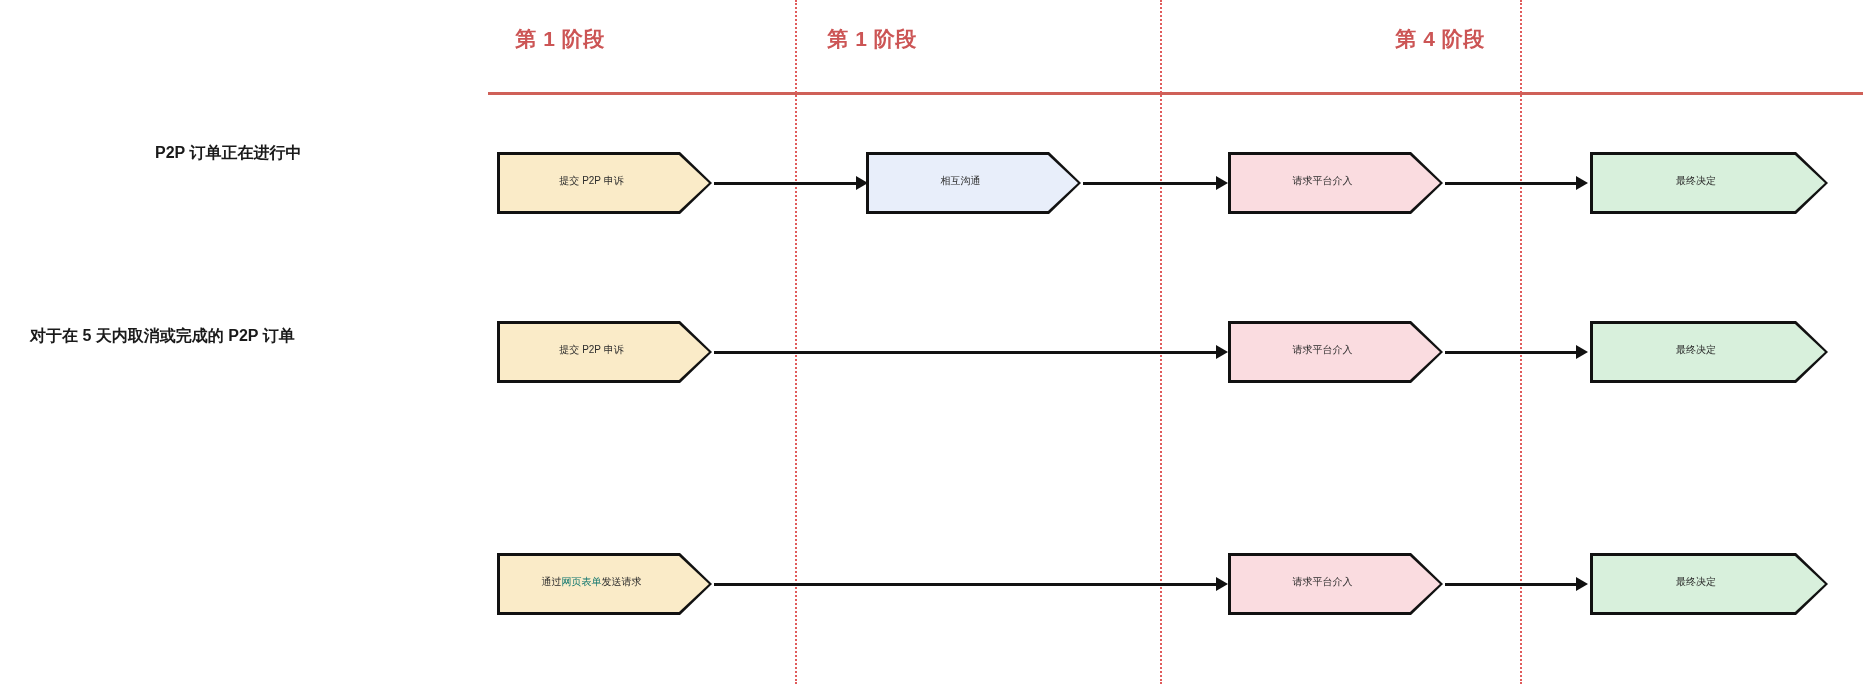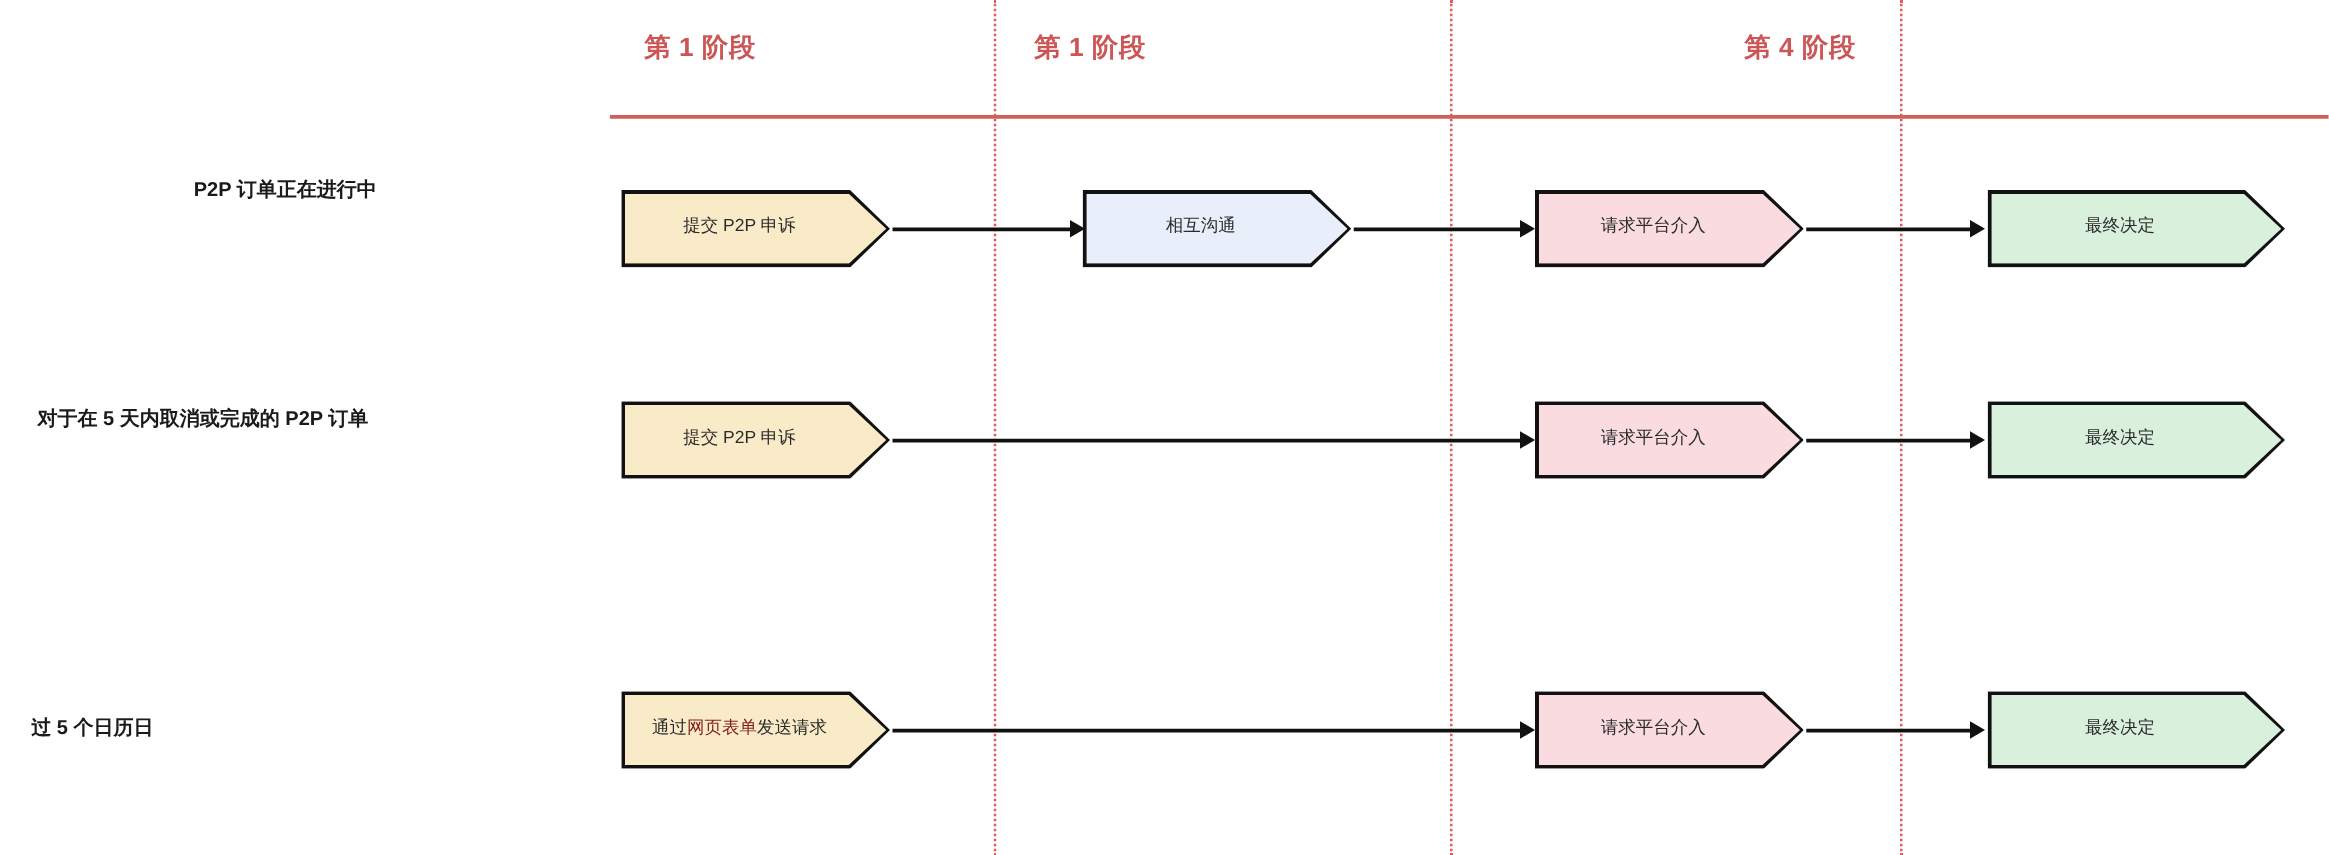--- a/index.html
+++ b/index.html
@@ -34,24 +34,24 @@
     clip-path:polygon(0 0, calc(100% - 32px) 0, 100% 50%, calc(100% - 32px) 100%, 0 100%);
     background:#111111;
   }
   .chev-fill{
     position:absolute;left:3px;top:3px;right:3px;bottom:3px;
     clip-path:polygon(0 0, calc(100% - 30px) 0, 100% 50%, calc(100% - 30px) 100%, 0 100%);
   }
   .chev-text{
     position:absolute;height:58px;
     display:flex;align-items:center;justify-content:center;
-    font-size:14px;color:#2b2b2b;white-space:nowrap;
+    font-size:10px;color:#2b2b2b;white-space:nowrap;
     padding-right:26px;box-sizing:border-box;
   }
-  .chev-text .link{color:#7f1d1d;}
+  .chev-text .link{color:#0f766e;}
   
   .arrow-line{position:absolute;height:3px;background:#111111;}
   .arrow-head{
     position:absolute;width:0;height:0;
     border-top:7px solid transparent;border-bottom:7px solid transparent;
     border-left:12px solid #111111;
   }
 </style>
 </head>
 <body>
@@ -115,21 +115,20 @@
 
 <div class="arrow-line" style="left:1445px;top:351px;width:131px;"></div>
 <div class="arrow-head" style="left:1576px;top:345px;"></div>
 
 <div class="chev-border" style="left:1590px;top:321px;width:238px;">
   <div class="chev-fill" style="background:#d8f0dc;"></div>
 </div>
 <div class="chev-text" style="left:1590px;top:321px;width:238px;">最终决定</div>
 
 <div class="row-label" style="left:25px;top:570px;width:460px;">
-  <div>过 5 个日历日</div>
 </div>
 
 <div class="chev-border" style="left:497px;top:553px;width:215px;">
   <div class="chev-fill" style="background:#faebc8;"></div>
 </div>
 <div class="chev-text" style="left:497px;top:553px;width:215px;">
   <span>通过</span>
     <span class="link">网页表单</span>
     <span>发送请求</span>
 </div>

